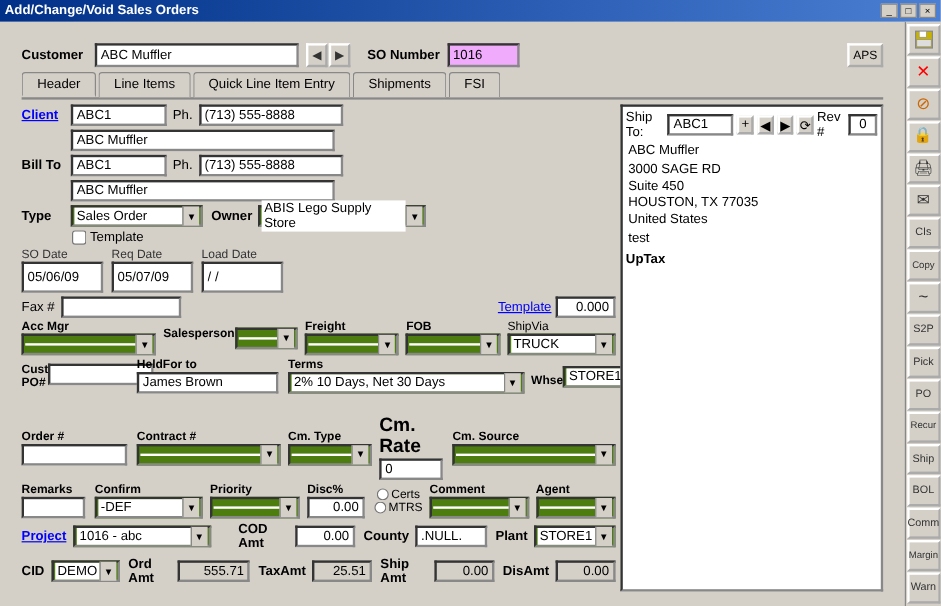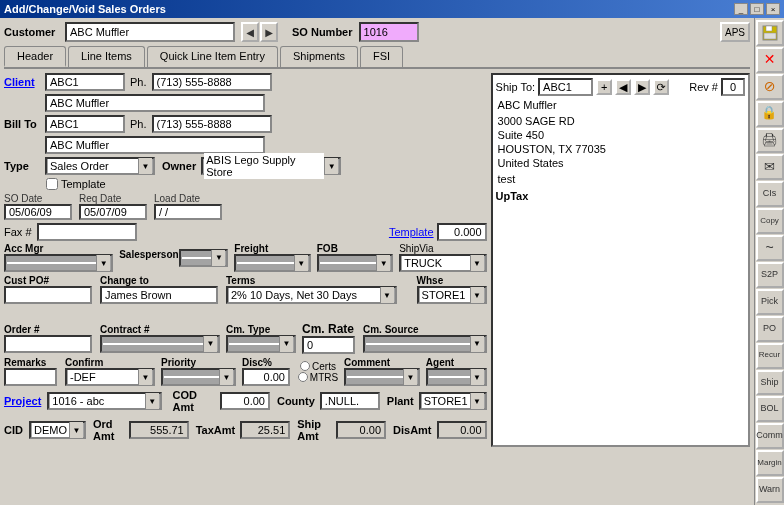--- a/index.html
+++ b/index.html
@@ -15,21 +15,21 @@
       height: 18px;
     }
     .title-bar-text { font-size: 11px; font-weight: bold; }
     .title-bar-buttons { display: flex; gap: 2px; }
     .title-btn {
       width: 14px; height: 12px; background: #d4d0c8; border: 1px solid #888;
       font-size: 8px; display: flex; align-items: center; justify-content: center;
       cursor: pointer; color: black;
     }
     
-    .content-area { flex: 1; padding: 4px; overflow: hidden; }
+    .content-area { flex: 1; padding: 18px; overflow: hidden; }
     
     .top-bar {
       display: flex; align-items: center; margin-bottom: 4px; gap: 6px;
     }
     .customer-label { font-weight: bold; font-size: 11px; width: 55px; }
     .customer-input {
       width: 170px; height: 20px; border: 2px inset #888; background: white;
       padding: 1px 3px; font-size: 11px;
     }
     .nav-buttons { display: flex; gap: 1px; }
@@ -66,40 +66,40 @@
     .form-row { display: flex; align-items: center; margin-bottom: 3px; gap: 3px; }
     .field-label { font-weight: bold; width: 38px; font-size: 11px; }
     .input-field {
       height: 18px; border: 2px inset #888; background: white;
       padding: 1px 3px; font-size: 11px;
     }
     
     .phone-label { font-size: 11px; margin: 0 2px; }
     
     .dropdown {
-      height: 18px; border: 2px inset #888; background: #a3a3a3;
+      height: 18px; border: 2px inset #888; background: #4d7c0f;
       padding: 1px; font-size: 11px; display: flex; align-items: center;
     }
     .dropdown-arrow {
       width: 14px; height: 16px; background: #d4d0c8; border-left: 1px solid #888;
       display: flex; align-items: center; justify-content: center; font-size: 8px;
       cursor: pointer; flex-shrink: 0;
     }
     .dropdown-input {
       flex: 1; border: none; background: white; font-size: 11px; padding: 1px 2px;
       outline: none;
     }
     .address-btn {
       width: 16px; height: 16px; background: #d4d0c8; border: 2px outset #fff;
       display: flex; align-items: center; justify-content: center;
       font-size: 11px; cursor: pointer;
     }
     .date-group { display: flex; flex-direction: column; }
     .date-label { font-size: 10px; color: #333; }
-    .date-input { width: 68px; height: 16px; border: 2px inset #888; background: white; font-size: 11px; padding: 1px 3px; }
+    .date-input { width: 68px; height: 26px; border: 2px inset #888; background: white; font-size: 11px; padding: 1px 3px; }
     
     .fax-row { display: flex; align-items: center; gap: 3px; margin-top: 2px; }
     .mileage-link { color: blue; text-decoration: underline; cursor: pointer; font-size: 11px; }
     
     
     .toolbar {
       width: 30px; background: #d4d0c8; border-left: 1px solid #888;
       display: flex; flex-direction: column; align-items: center;
       padding: 2px 0; gap: 1px; overflow: hidden;
     }
@@ -256,36 +256,36 @@
             <div style="display:flex; flex-direction:column; flex:0.8; margin-left:3px;">
               <span style="font-size:10px; font-weight:normal;">ShipVia</span>
               <div class="dropdown" style="width:100%;">
                 <span class="dropdown-input">TRUCK</span>
                 <span class="dropdown-arrow">▼</span>
               </div>
             </div>
           </div>
 
           <div class="form-row" style="margin-top:2px;">
-            <div style="display:flex; flex-direction:column; width:90px;">
+            <div style="display:flex; width:90px;">
               <span style="font-size:10px; font-weight:bold;">Cust PO#</span>
               <input class="small-input" style="width: 88px;" type="text" value="">
             </div>
             <div style="display:flex; flex-direction:column; width:120px; margin-left:3px;">
-              <span style="font-size:10px; font-weight:bold;">Change to</span>
+              <span style="font-size:10px; font-weight:bold;">HeldFor to</span>
               <input class="small-input" style="width: 118px;" type="text" value="James Brown">
             </div>
             <div style="display:flex; flex-direction:column; flex:1; margin-left:3px;">
               <span style="font-size:10px; font-weight:bold;">Terms</span>
               <div class="dropdown" style="width:100%;">
                 <span class="dropdown-input">2% 10 Days, Net 30 Days</span>
                 <span class="dropdown-arrow">▼</span>
               </div>
             </div>
-            <div style="display:flex; flex-direction:column; width:70px; margin-left:17px;">
+            <div style="display:flex; flex-direction:row; width:70px; margin-left:3px;align-items:flex-end;">
               <span style="font-size:10px; font-weight:bold;">Whse</span>
               <div class="dropdown" style="width:100%;">
                 <span class="dropdown-input">STORE1</span>
                 <span class="dropdown-arrow">▼</span>
               </div>
             </div>
           </div>
 
           <div class="form-row" style="margin-top:18px;">
             <div style="display:flex; flex-direction:column; width:90px;">
@@ -300,21 +300,21 @@
               </div>
             </div>
             <div style="display:flex; flex-direction:column; width:70px; margin-left:3px;">
               <span style="font-size:10px; font-weight:bold;">Cm. Type</span>
               <div class="dropdown" style="width:100%;">
                 <span class="dropdown-input"></span>
                 <span class="dropdown-arrow">▼</span>
               </div>
             </div>
             <div style="display:flex; flex-direction:column; width:55px; margin-left:3px;">
-              <span style="font-size:12px; font-weight:bold;">Cm. Rate</span>
+              <span style="font-size:16px; font-weight:bold;">Cm. Rate</span>
               <input class="small-input" style="width: 53px;" type="text" value="0">
             </div>
             <div style="display:flex; flex-direction:column; flex:1; margin-left:3px;">
               <span style="font-size:10px; font-weight:bold;">Cm. Source</span>
               <div class="dropdown" style="width:100%;">
                 <span class="dropdown-input"></span>
                 <span class="dropdown-arrow">▼</span>
               </div>
             </div>
           </div>
@@ -367,21 +367,21 @@
               </div>
             </div>
           </div>
 
           <div class="form-row" style="margin-top:2px;">
             <span class="link-style" style="font-weight:bold;">Project</span>
             <div class="dropdown" style="width:130px; margin-left:3px;">
               <span class="dropdown-input">1016 - abc</span>
               <span class="dropdown-arrow">▼</span>
             </div>
-            <span style="font-size:11px; font-weight:bold; margin-left:8px;">COD Amt</span>
+            <span style="font-size:11px; font-weight:bold; margin-left:20px;">COD Amt</span>
             <input class="small-input" style="width: 50px; text-align: right; margin-left: 2px;" type="text" value="0.00">
             <span style="font-size:11px; font-weight:bold; margin-left:4px;">County</span>
             <input class="small-input" style="width: 60px; margin-left: 2px;" type="text" value=".NULL.">
             <span style="font-size:11px; font-weight:bold; margin-left:4px;">Plant</span>
             <div class="dropdown" style="width:70px; margin-left:2px;">
               <span class="dropdown-input">STORE1</span>
               <span class="dropdown-arrow">▼</span>
             </div>
           </div>
 

